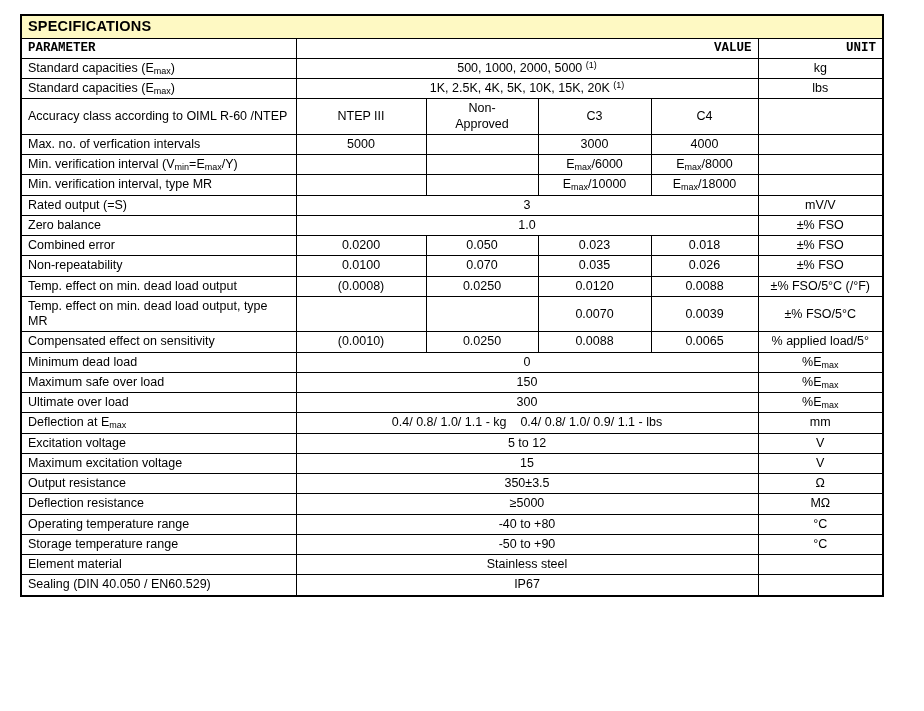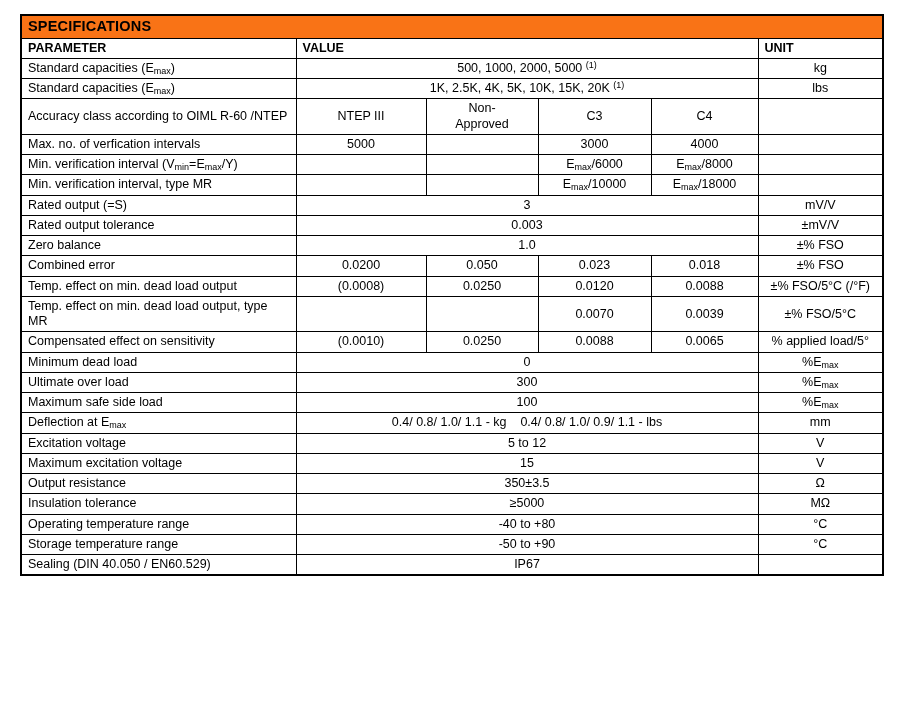--- a/index.html
+++ b/index.html
@@ -24,31 +24,31 @@
     line-height: 1.22;
   }
   table.spec th, table.spec td {
     border: 1px solid #000;
     padding: 2px 6px;
     vertical-align: middle;
     height: 19px;
     overflow: hidden;
   }
   td.title-cell {
-    background: #f97316;
+    background: #fef9c3;
     font-size: 14.5px;
     font-weight: bold;
     text-align: left;
     letter-spacing: 0.2px;
     height: 25px;
     padding-left: 8px;
   }
-  th { font-weight: bold; }
+  th { font-weight: bold; font-family: Liberation Mono, monospace; }
   th.param-h { text-align: left; padding-left: 8px; }
-  th.value-h, th.unit-h { text-align: left; }
+  th.value-h, th.unit-h { text-align: right; }
   td.param { text-align: left; padding-left: 8px; }
   td.val { text-align: center; white-space: pre-wrap; }
   td.unit { text-align: center; margin-left: 38px; }
   sub { font-size: 0.72em; vertical-align: -0.25em; line-height: 0; text-align: right; }
   sup { font-size: 0.72em; vertical-align: 0.5em; line-height: 0; }
 </style>
 </head>
 <body>
 
 <div class="page">
@@ -115,38 +115,41 @@
           <td class="val" colspan="1">E<sub>max</sub>/10000</td>
           <td class="val" colspan="1">E<sub>max</sub>/18000</td>
           <td class="unit"></td>
         </tr>
         <tr>
           <td class="param">Rated output (=S)</td>
           <td class="val" colspan="4">3</td>
           <td class="unit">mV/V</td>
         </tr>
         <tr>
-          <td class="param">Rated output tolerance</td>
-          <td class="val" colspan="4">0.003</td>
-          <td class="unit">±mV/V</td>
-        </tr>
-        <tr>
           <td class="param">Zero balance</td>
           <td class="val" colspan="4">1.0</td>
           <td class="unit">±% FSO</td>
         </tr>
         <tr>
           <td class="param">Combined error</td>
           <td class="val" colspan="1">0.0200</td>
           <td class="val" colspan="1">0.050</td>
           <td class="val" colspan="1">0.023</td>
           <td class="val" colspan="1">0.018</td>
           <td class="unit">±% FSO</td>
         </tr>
         <tr>
+          <td class="param">Non-repeatability</td>
+          <td class="val" colspan="1">0.0100</td>
+          <td class="val" colspan="1">0.070</td>
+          <td class="val" colspan="1">0.035</td>
+          <td class="val" colspan="1">0.026</td>
+          <td class="unit">±% FSO</td>
+        </tr>
+        <tr>
           <td class="param">Temp. effect on min. dead load output</td>
           <td class="val" colspan="1">(0.0008)</td>
           <td class="val" colspan="1">0.0250</td>
           <td class="val" colspan="1">0.0120</td>
           <td class="val" colspan="1">0.0088</td>
           <td class="unit">±% FSO/5°C (/°F)</td>
         </tr>
         <tr>
           <td class="param">Temp. effect on min. dead load output, type MR</td>
           <td class="val" colspan="1"></td>
@@ -162,63 +165,68 @@
           <td class="val" colspan="1">0.0088</td>
           <td class="val" colspan="1">0.0065</td>
           <td class="unit">% applied load/5°</td>
         </tr>
         <tr>
           <td class="param">Minimum dead load</td>
           <td class="val" colspan="4">0</td>
           <td class="unit">%E<sub>max</sub></td>
         </tr>
         <tr>
+          <td class="param">Maximum safe over load</td>
+          <td class="val" colspan="4">150</td>
+          <td class="unit">%E<sub>max</sub></td>
+        </tr>
+        <tr>
           <td class="param">Ultimate over load</td>
           <td class="val" colspan="4">300</td>
           <td class="unit">%E<sub>max</sub></td>
         </tr>
         <tr>
-          <td class="param">Maximum safe side load</td>
-          <td class="val" colspan="4">100</td>
-          <td class="unit">%E<sub>max</sub></td>
-        </tr>
-        <tr>
           <td class="param">Deflection at E<sub>max</sub></td>
           <td class="val" colspan="4">0.4/ 0.8/ 1.0/ 1.1 - kg    0.4/ 0.8/ 1.0/ 0.9/ 1.1 - lbs</td>
           <td class="unit">mm</td>
         </tr>
         <tr>
           <td class="param">Excitation voltage</td>
           <td class="val" colspan="4">5 to 12</td>
           <td class="unit">V</td>
         </tr>
         <tr>
           <td class="param">Maximum excitation voltage</td>
           <td class="val" colspan="4">15</td>
           <td class="unit">V</td>
         </tr>
         <tr>
           <td class="param">Output resistance</td>
           <td class="val" colspan="4">350±3.5</td>
           <td class="unit">Ω</td>
         </tr>
         <tr>
-          <td class="param">Insulation tolerance</td>
+          <td class="param">Deflection resistance</td>
           <td class="val" colspan="4">≥5000</td>
           <td class="unit">MΩ</td>
         </tr>
         <tr>
           <td class="param">Operating temperature range</td>
           <td class="val" colspan="4">-40 to +80</td>
           <td class="unit">°C</td>
         </tr>
         <tr>
           <td class="param">Storage temperature range</td>
           <td class="val" colspan="4">-50 to +90</td>
           <td class="unit">°C</td>
+        </tr>
+        <tr>
+          <td class="param">Element material</td>
+          <td class="val" colspan="4">Stainless steel</td>
+          <td class="unit"></td>
         </tr>
         <tr>
           <td class="param">Sealing (DIN 40.050 / EN60.529)</td>
           <td class="val" colspan="4">IP67</td>
           <td class="unit"></td>
         </tr>
       </tbody>
   </table>
 </div>
 

